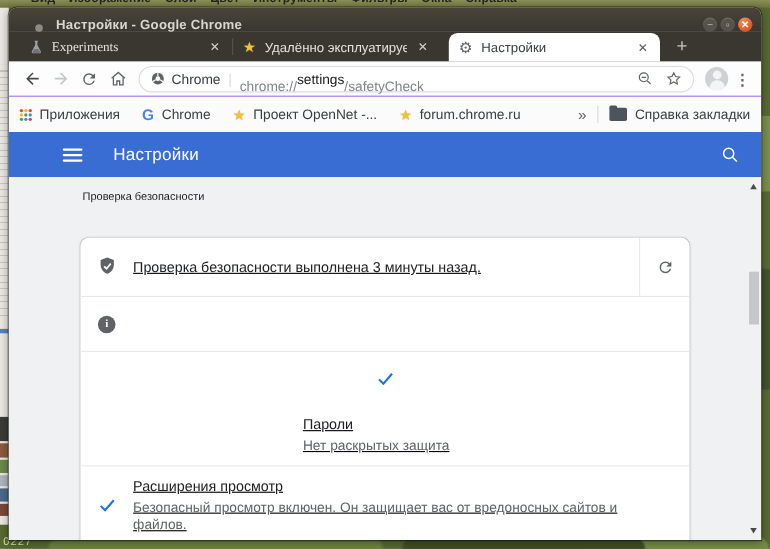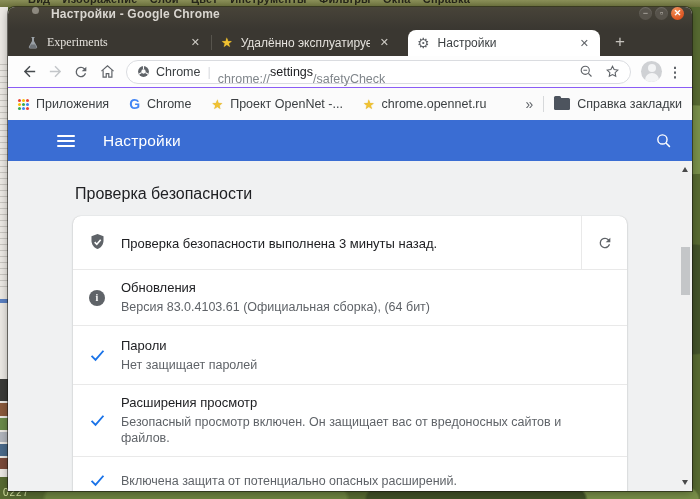--- a/index.html
+++ b/index.html
@@ -35,21 +35,21 @@
   .ls-img4  { position:absolute; left:0; top:437px; width:8px; height:12px; background:#4a6a8a; }
   .ls-img5  { position:absolute; left:0; top:451px; width:8px; height:11px; background:#7a4a3a; }
 
   
   .window { position:absolute; left:8px; top:7px; width:684px; height:484px;
     border-radius:7px 7px 0 0; overflow:hidden; display:flex; flex-direction:column;
     background:#fff; box-shadow:0 0 0 1px rgba(20,18,12,.55), 0 2px 8px rgba(0,0,0,.35); }
 
   
   .titlebar { height:22px; flex:0 0 22px; background:linear-gradient(#484439,#3a3731);
-    display:flex; align-items:flex-start; position:relative; }
+    display:flex; align-items:flex-end; position:relative; }
   .win-dot { width:7px; height:7px; border-radius:50%; background:#8d897f; margin-left:24px; }
   .win-title { font-size:12px; font-weight:bold; color:#d9d6d0; margin-left:12px; letter-spacing:.2px; }
   .win-controls { margin-left:auto; margin-right:8px; display:flex; gap:3px; align-items:center; }
   .wbtn { width:13px; height:13px; border-radius:50%; background:#57534b; color:#c7c3bb;
     font-size:9px; line-height:12px; text-align:center; box-shadow:inset 0 1px 1px rgba(255,255,255,.15); }
   .wbtn.close { background:radial-gradient(circle at 35% 30%, #f29057, #dd5420 70%); color:#fff; font-weight:bold; }
 
   
   .tabstrip { height:27px; flex:0 0 27px; background:#3a3731; display:flex; align-items:flex-end; padding-left:10px; }
   .tab { display:flex; align-items:center; height:27px; padding:0 9px; font-size:12px; color:#e4e1dc; }
@@ -98,27 +98,27 @@
 
   
   .set-header { height:41px; flex:0 0 41px; background:#3a6dd3; display:flex; align-items:center; padding:0 20px 0 49px; }
   .hamburger { width:18px; height:12px; display:flex; flex-direction:column; justify-content:space-between; }
   .hamburger i { height:2px; background:#fff; border-radius:1px; }
   .set-title { color:#fff; font-size:15.5px; margin-left:28px; letter-spacing:.2px; }
   .hdr-search { margin-left:auto; display:flex; align-items:center; }
 
   
   .content { flex:1; background:#f0f1f2; position:relative; overflow:hidden; }
-  .section-title { position:absolute; left:67px; top:24px; font-size:16px; color:#202124; }
+  .section-title { position:absolute; left:67px; top:13px; font-size:10px; color:#202124; }
   .card { position:absolute; left:65px; top:55px; width:554px; background:#fff; border-radius:8px;
     box-shadow:0 1px 2px rgba(60,64,67,.3), 0 0 1px rgba(60,64,67,.25); overflow:hidden; }
   .card-row { display:flex; align-items:center; border-top:1px solid #e9e9e9; }
   .card-row:first-child { border-top:none; }
   .icon-cell { width:48px; flex:0 0 48px; display:flex; justify-content:center; align-items:center; }
-  .text-cell { flex:1; padding:9px 16px 10px 0; }
+  .text-cell { flex:1; padding:9px 16px 10px 0;text-decoration:underline; }
   .status-row { min-height:53px; }
   .status-text { font-size:13px; color:#202124; }
   .row-title { font-size:13px; color:#202124; line-height:17px; }
   .row-sub { font-size:12.5px; color:#5f6368; line-height:16px; margin-top:3px; }
   .refresh-cell { align-self:stretch; width:46px; flex:0 0 46px; border-left:1px solid #e9e9e9;
     display:flex; align-items:center; justify-content:center; }
   .info-badge { width:16px; height:16px; border-radius:50%; background:#5f6368; color:#fff;
     font-size:10px; font-weight:bold; text-align:center; line-height:16px; font-family:"Liberation Serif",serif; }
 
   
@@ -262,21 +262,21 @@
       <div class="bm-item">
         <span class="g-logo">G</span>
         <span>Chrome</span>
       </div>
       <div class="bm-item">
         <span class="star-fav">★</span>
         <span>Проект OpenNet -...</span>
       </div>
       <div class="bm-item">
         <span class="star-fav">★</span>
-        <span>chrome.opennet.ru</span>
+        <span>forum.chrome.ru</span>
       </div>
       <div class="bm-right">
         <span class="bm-overflow">»</span>
         <span class="bm-vsep"></span>
         <span class="folder-icon"></span>
         <span>Справка закладки</span>
       </div>
     </div>
 
     <div class="set-header">
@@ -313,35 +313,31 @@
             <svg width="16" height="16" viewBox="0 0 24 24">
                 <path d="M17.65 6.35A7.95 7.95 0 0 0 12 4a8 8 0 1 0 7.73 10h-2.08A6 6 0 1 1 12 6c1.66 0 3.14.69 4.22 1.78L13 11h7V4l-2.35 2.35z" fill="#5f6368"></path>
               </svg>
           </div>
         </div>
 
         <div class="card-row" style="min-height:50px;">
           <div class="icon-cell">
             <span class="info-badge">i</span>
           </div>
-          <div class="text-cell">
-            <div class="row-title">Обновления</div>
-            <div class="row-sub">Версия 83.0.4103.61 (Официальная сборка), (64 бит)</div>
-          </div>
-        </div>
-
-        <div class="card-row" style="min-height:59px;">
+        </div>
+
+        <div class="card-row" style="min-height:59px;flex-direction:column;">
           <div class="icon-cell">
             <svg width="19" height="19" viewBox="0 0 24 24">
                 <path d="m4.5 12.5 5 5 10-11.5" stroke="#1a73e8" stroke-width="2.4" fill="none"></path>
               </svg>
           </div>
           <div class="text-cell">
             <div class="row-title">Пароли</div>
-            <div class="row-sub">Нет защищает паролей</div>
+            <div class="row-sub">Нет раскрытых защита</div>
           </div>
         </div>
 
         <div class="card-row" style="min-height:52px;">
           <div class="icon-cell">
             <svg width="19" height="19" viewBox="0 0 24 24">
                 <path d="m4.5 12.5 5 5 10-11.5" stroke="#1a73e8" stroke-width="2.4" fill="none"></path>
               </svg>
           </div>
           <div class="text-cell">

